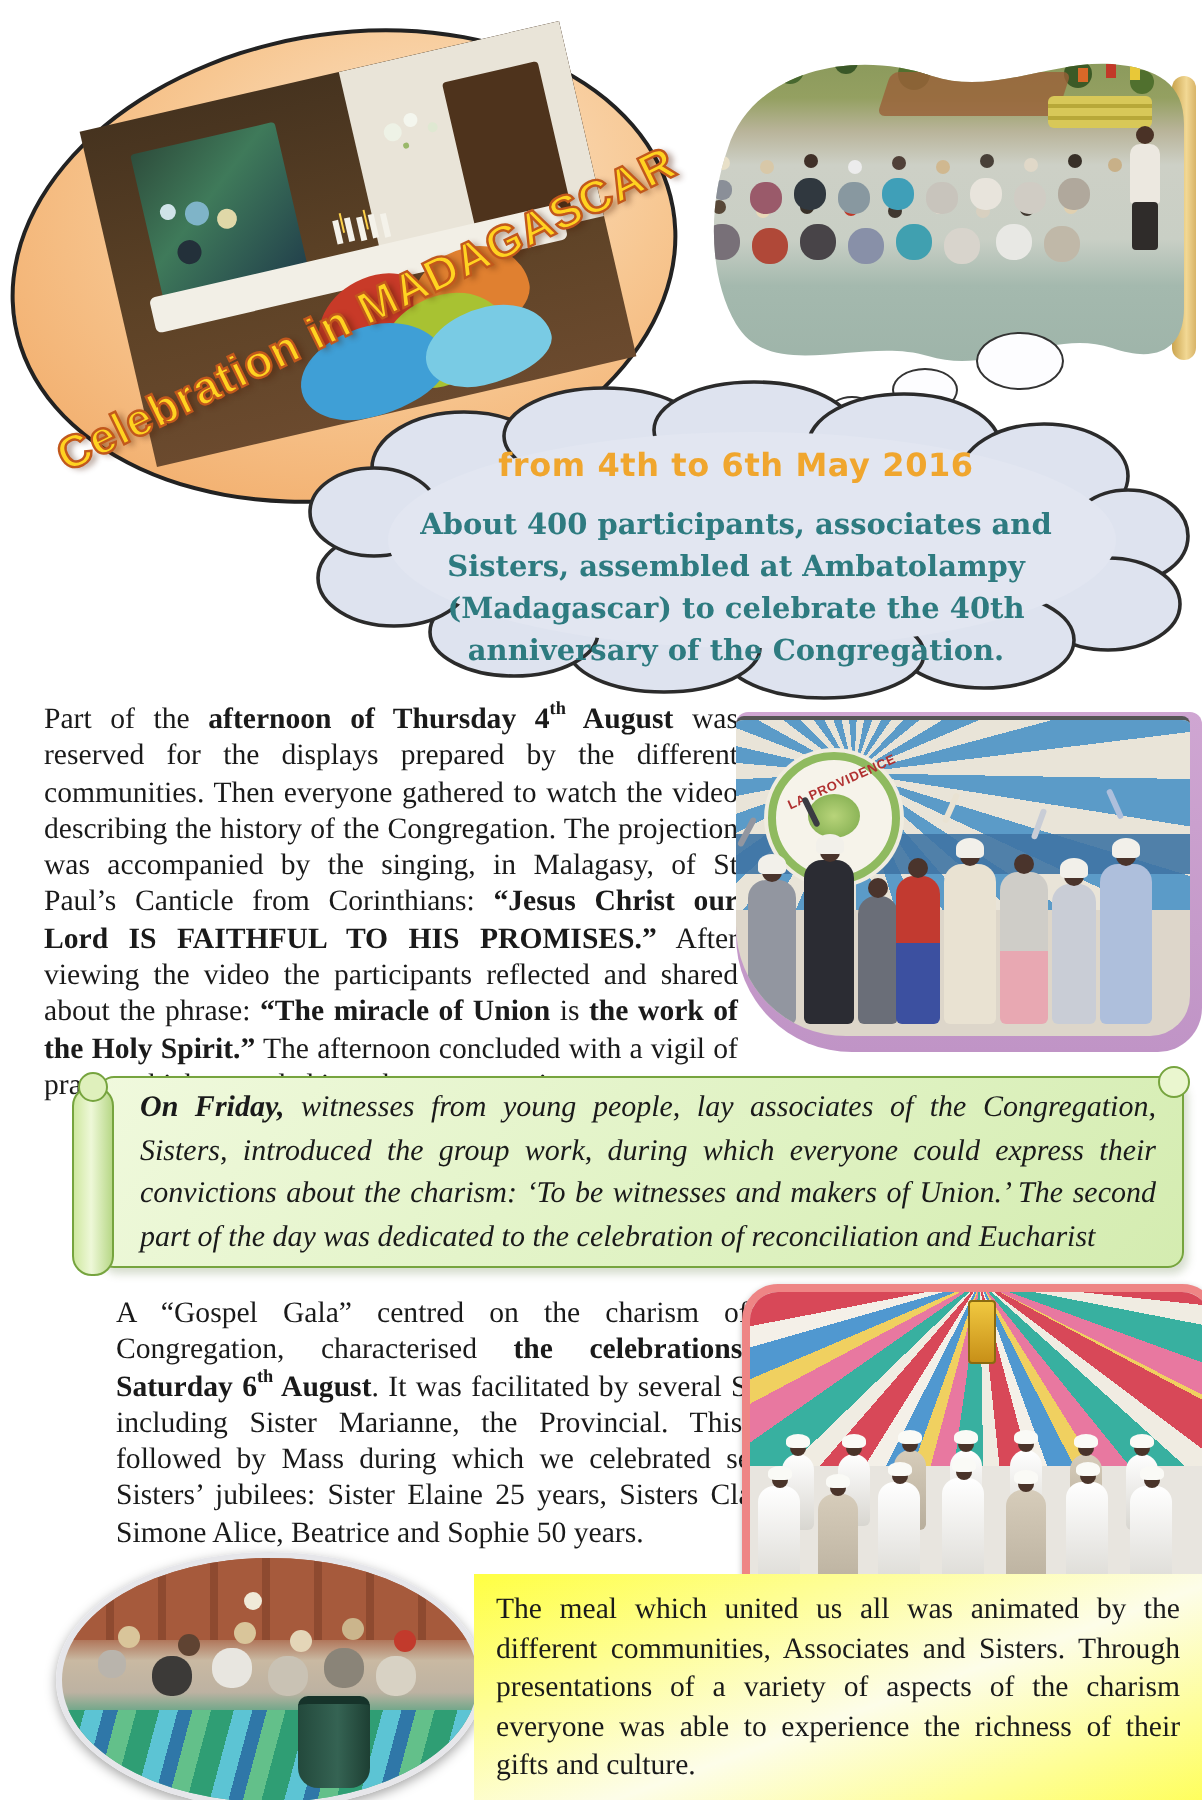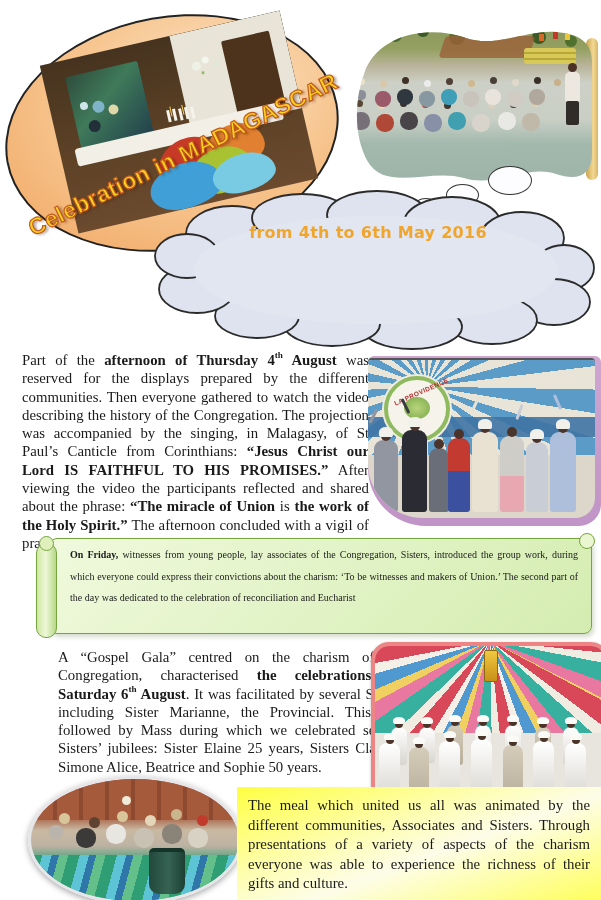--- a/index.html
+++ b/index.html
@@ -100,21 +100,21 @@
   .scroll-box{left:36px;top:536px;width:556px;height:102px;}
   .scroll-main{position:absolute;left:13px;top:2px;right:0;bottom:4px;border:1.6px solid #76A43E;border-radius:8px;
       background:linear-gradient(135deg,#F0F9DD 0%,#DFF2C2 60%,#D4ECB0 100%);
       box-shadow:2px 3px 4px rgba(90,120,60,.25);}
   .scroll-roll{position:absolute;left:0;top:7px;width:19px;bottom:0;border:1.6px solid #76A43E;border-radius:10px;
       background:linear-gradient(90deg,#cfe8a0,#eef8d8 45%,#b8d888);}
   .scroll-curl{position:absolute;left:3px;top:0;width:13px;height:13px;border:1.6px solid #76A43E;border-radius:50%;
       background:#dff0bc;}
   .scroll-curl-r{position:absolute;right:-4px;top:-6px;width:14px;height:14px;border:1.6px solid #76A43E;border-radius:50%;
       background:#eaf6cf;}
-  .scroll-text{position:absolute;left:34px;top:8px;right:14px;font-size:10px;line-height:21.5px;text-align:justify;}
+  .scroll-text{position:absolute;left:34px;top:8px;right:14px;font-size:15px;line-height:21.5px;text-align:justify;font-style:italic;}
 
   
   .gala-wrap{left:371px;top:642px;width:230px;height:155px;border:4px solid #EE8585;border-radius:18px;
       background:#e8e5df;overflow:hidden;box-shadow:0 1px 3px rgba(0,0,0,.25);}
   .gala-drapes{position:absolute;left:-8%;top:0;width:116%;height:56%;
       background:repeating-conic-gradient(from 118deg at 50% -6%, #d84858 0deg 9deg, #f0ece2 9deg 14deg, #38b0a0 14deg 23deg, #e878a0 23deg 30deg, #f0d060 30deg 35deg, #5098d0 35deg 42deg, #f4f0e8 42deg 47deg);}
   .gala-pendant{position:absolute;left:50%;top:4px;margin-left:-6px;width:12px;height:30px;background:linear-gradient(#f0c840,#c89018);
       border:1px solid #8a6a10;border-radius:2px;}
   .nun{position:absolute;background:linear-gradient(180deg,#ffffff,#d8d6d0);border-radius:8px 8px 3px 3px;}
   .nun::before{content:'';position:absolute;top:-7px;left:50%;margin-left:-4px;width:8px;height:8px;border-radius:50%;background:#4a342a;}
@@ -195,20 +195,21 @@
         <ellipse cx="272" cy="137" rx="50" ry="22"></ellipse>
         <ellipse cx="192" cy="134" rx="48" ry="22"></ellipse>
         <ellipse cx="117" cy="126" rx="42" ry="22"></ellipse>
         <ellipse cx="57" cy="99" rx="38" ry="24"></ellipse>
         <ellipse cx="47" cy="66" rx="32" ry="22"></ellipse>
       </g>
       <ellipse cx="236" cy="80" rx="182" ry="54" fill="#E2E6F1" stroke="none"></ellipse>
     </svg>
     <div class="cloud-text">
       <div class="cloud-heading">from 4th to 6th May 2016</div>
+      <div class="cloud-body">About 400 participants, associates and Sisters, assembled at Ambatolampy (Madagascar) to celebrate the 40th anniversary of the Congregation.</div>
     </div>
   </div>
 
   <div class="para para-thursday"><span>Part of the </span><span class="b">afternoon of Thursday 4</span><sup class="b">th</sup><span class="b"> August</span><span> was reserved for the displays prepared by the different communities. Then everyone gathered to watch the video describing the history of the Congregation. The projection was accompanied by the singing, in Malagasy, of St Paul’s Canticle from Corinthians: </span><span class="b">“Jesus Christ our Lord IS FAITHFUL TO HIS PROMISES.”</span><span> After viewing the video the participants reflected and shared about the phrase: </span><span class="b">“The miracle of Union</span><span> is </span><span class="b">the work of the Holy Spirit.”</span><span> The afternoon concluded with a vigil of prayer which extended into the next morning.</span></div>
 
   <div class="abs prov-wrap">
     <div class="prov-photo">
       <div class="prov-rays"></div>
       <div class="prov-band"></div>
       <div class="prov-logo">

